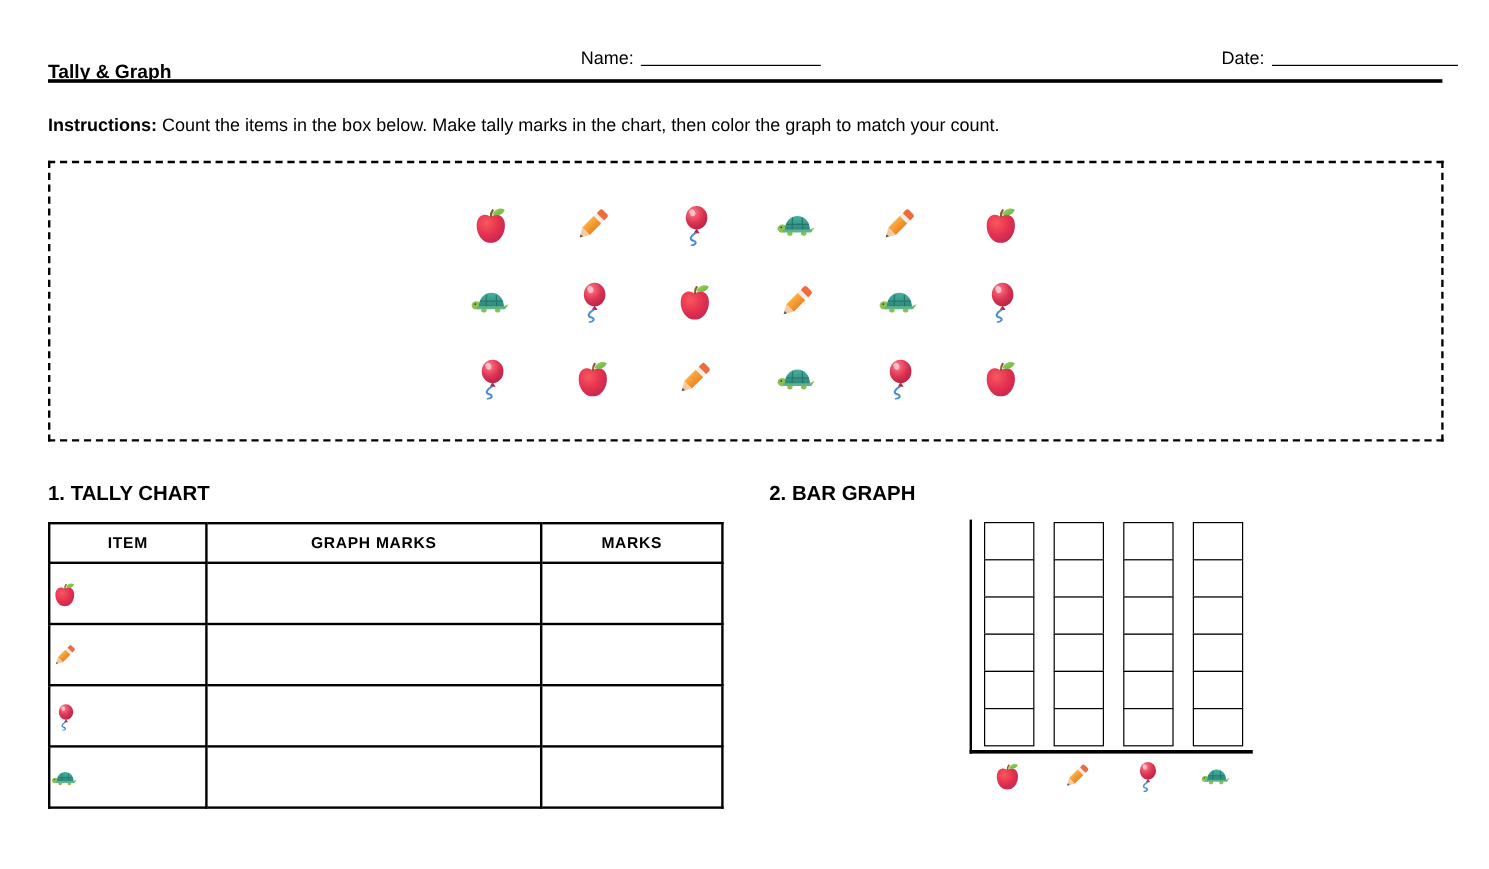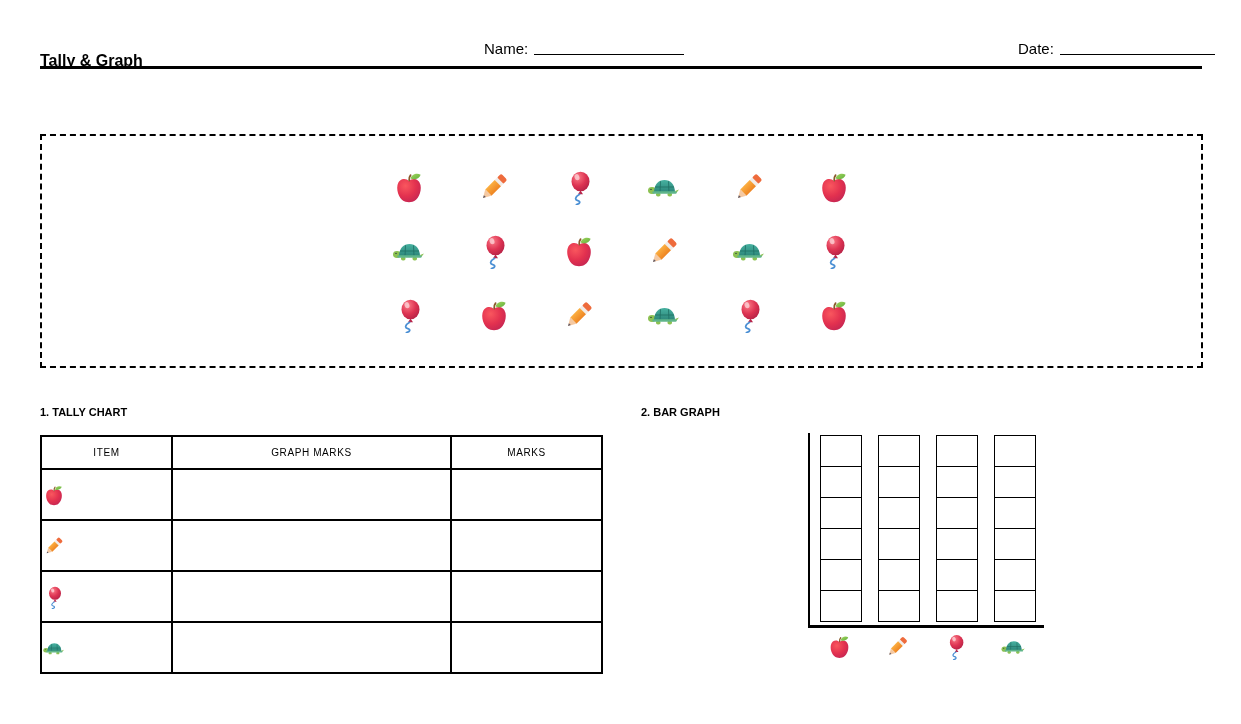--- a/index.html
+++ b/index.html
@@ -17,27 +17,27 @@
 
   .header-rule{position:absolute;left:40px;top:66px;width:1162px;height:3px;background:#000;}
 
   .instructions{position:absolute;left:40px;top:95px;margin:0;font-size:15px;line-height:19px;}
 
   .items-box{position:absolute;left:40px;top:134px;width:1163px;height:234px;box-sizing:border-box;
              border:2.5px dashed #000;display:flex;flex-direction:column;justify-content:center;
              align-items:center;row-gap:28px;}
   .items-row{display:flex;column-gap:49px;align-items:center;height:36px;}
 
-  .section-heading{position:absolute;margin:0;font-size:11px;font-weight:700;line-height:20px;}
+  .section-heading{position:absolute;margin:0;font-size:17px;font-weight:700;line-height:20px;}
   #tally-heading{left:40px;top:402px;}
   #graph-heading{left:641px;top:402px;text-align:right;}
 
   .tally-table{position:absolute;left:40px;top:435px;width:561px;border-collapse:collapse;table-layout:fixed;}
   .tally-table th,.tally-table td{border:2px solid #000;padding:0;text-align:center;vertical-align:middle;background:#fff;}
-  .tally-table th{height:31px;font-size:10px;font-weight:400;letter-spacing:0.6px;}
+  .tally-table th{height:31px;font-size:13px;font-weight:700;letter-spacing:0.6px;}
   .tally-table td{height:49px;}
   .col-item{width:131px;} .col-tally{width:279px;} .col-total{width:151px;}
 
   .graph-plot{position:absolute;left:808px;top:433px;width:224px;height:192px;box-sizing:content-box;
               border-left:2.5px solid #000;border-bottom:3px solid #000;
               display:flex;align-items:flex-end;column-gap:16px;padding-left:10px;}
   .graph-col{width:42px;margin-bottom:3px;display:flex;flex-direction:column;}
   .graph-cell{height:32.5px;border:1.5px solid #000;box-sizing:border-box;background:#fff;}
   .graph-cell + .graph-cell{margin-top:-1.5px;}
 
@@ -121,20 +121,21 @@
     <span class="blank-line name-line"></span>
   </div>
 
   <div class="field date-field">
     <span>Date:</span>
     <span class="blank-line date-line"></span>
   </div>
 
   <div class="header-rule"></div>
 
+  <p class="instructions"><b>Instructions:</b> <span>Count the items in the box below. Make tally marks in the chart, then color the graph to match your count.</span></p>
 
   <div class="items-box" id="items-grid">
       <div class="items-row">
         <svg class="item-icon" width="36" height="36" viewBox="0 0 36 36">
           <use href="#sym-apple" xlink:href="#sym-apple"></use>
         </svg>
         <svg class="item-icon" width="36" height="36" viewBox="0 0 36 36">
           <use href="#sym-pencil" xlink:href="#sym-pencil"></use>
         </svg>
         <svg class="item-icon" width="36" height="36" viewBox="0 0 36 36">

